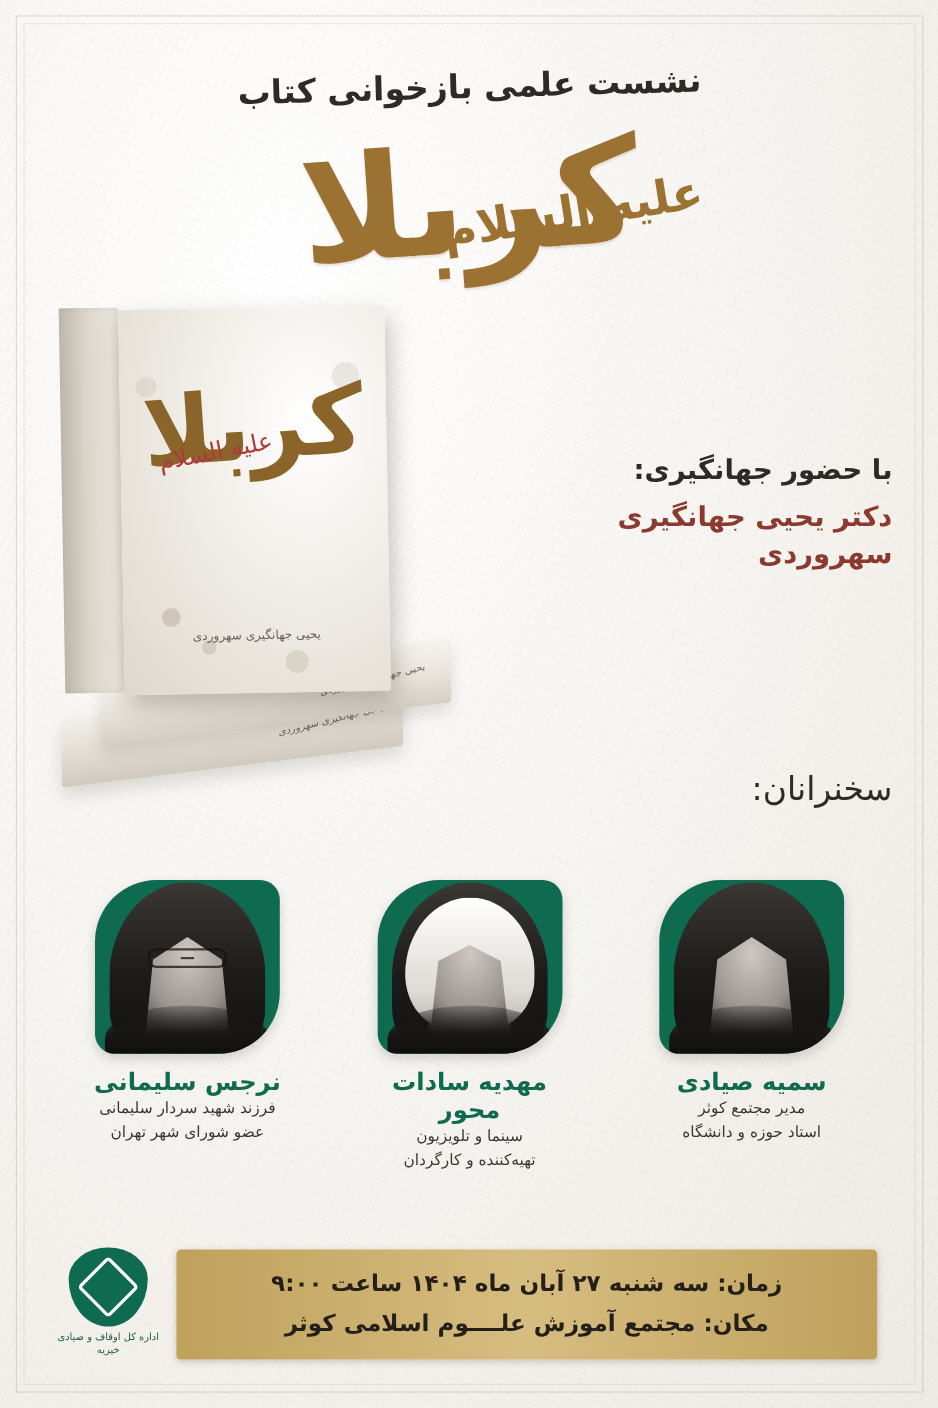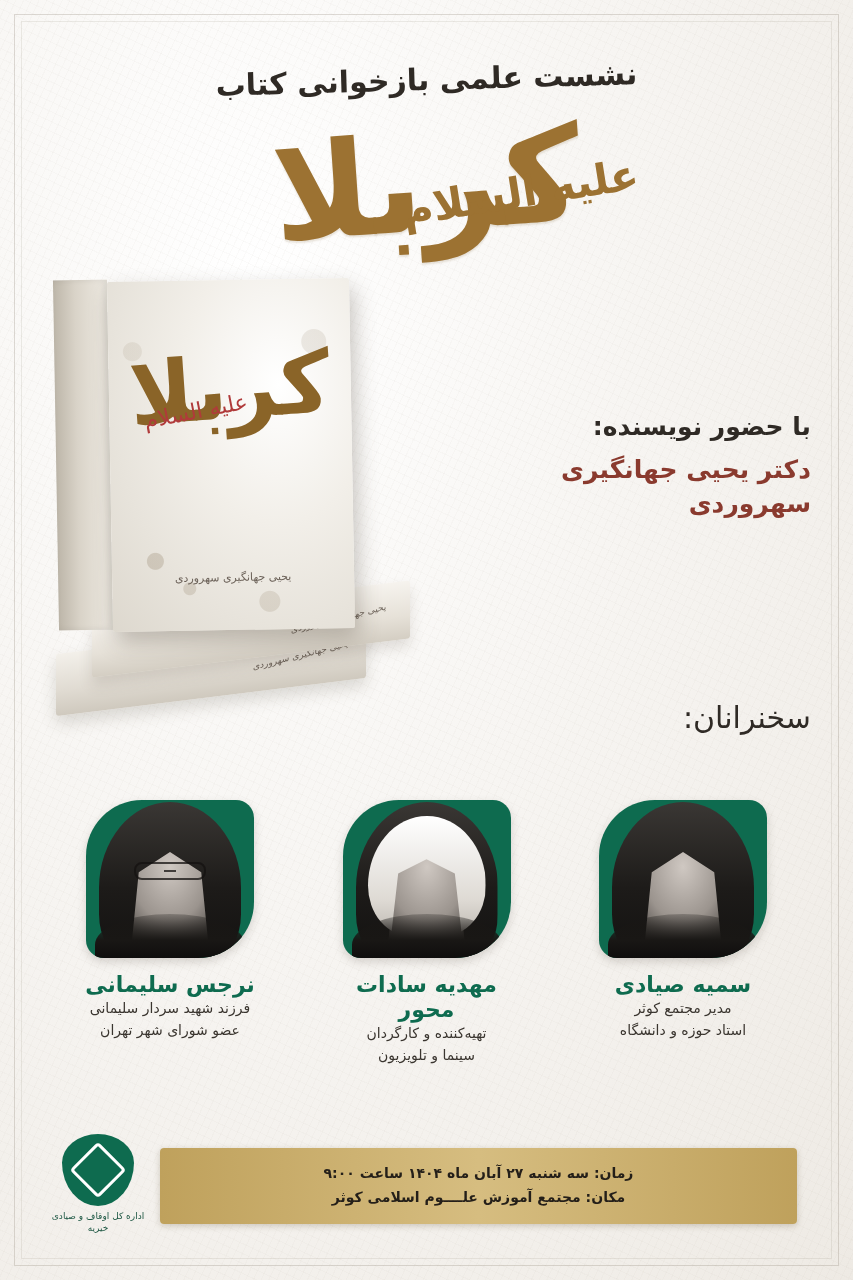--- a/index.html
+++ b/index.html
@@ -325,21 +325,21 @@
     flex: 1;
     margin: 0 10px;
     background: linear-gradient(90deg,#bfa15c 0%, #d6bd80 50%, #bfa15c 100%);
     border-radius: 4px;
     padding: 14px 18px;
     text-align: center;
     color: #241f19;
     box-shadow: 0 2px 6px rgba(90,75,45,0.25);
   }
   .footer-line {
-    font-size: 14px;
+    font-size: 21px;
     font-weight: bold;
     line-height: 1.7;
     white-space: nowrap;
   }
   .logo {
     width: 104px;
     height: 104px;
     position: relative;
     flex: none;
     text-align: center;
@@ -393,21 +393,21 @@
     </div>
     <div class="book-spine"></div>
     <div class="book-cover">
       <div class="book-title">کربلا</div>
       <div class="book-sup">علیه السلام</div>
       <div class="book-author">یحیی جهانگیری سهروردی</div>
     </div>
   </div>
 
   <div class="author-block">
-    <div class="author-pre">با حضور نویسنده:</div>
+    <div class="author-pre">با حضور جهانگیری:</div>
     <div class="author-name">دکتر یحیی جهانگیری</div>
     <div class="author-name">سهروردی</div>
   </div>
 
   <div class="speakers-heading">سخنرانان:</div>
 
   <div class="speakers">
 
     <div class="speaker">
       <div class="portrait has-glasses">
@@ -422,22 +422,22 @@
     </div>
 
     <div class="speaker">
       <div class="portrait white-scarf">
         <div class="face"></div>
         <div class="hood"></div>
         <div class="scarf"></div>
         <div class="chin"></div>
       </div>
       <div class="sp-name">مهدیه سادات محور</div>
+      <div class="sp-role">سینما و تلویزیون</div>
       <div class="sp-role">تهیه‌کننده و کارگردان</div>
-      <div class="sp-role">سینما و تلویزیون</div>
     </div>
 
     <div class="speaker">
       <div class="portrait">
         <div class="face"></div>
         <div class="hood"></div>
         <div class="chin"></div>
       </div>
       <div class="sp-name">سمیه صیادی</div>
       <div class="sp-role">مدیر مجتمع کوثر</div>

